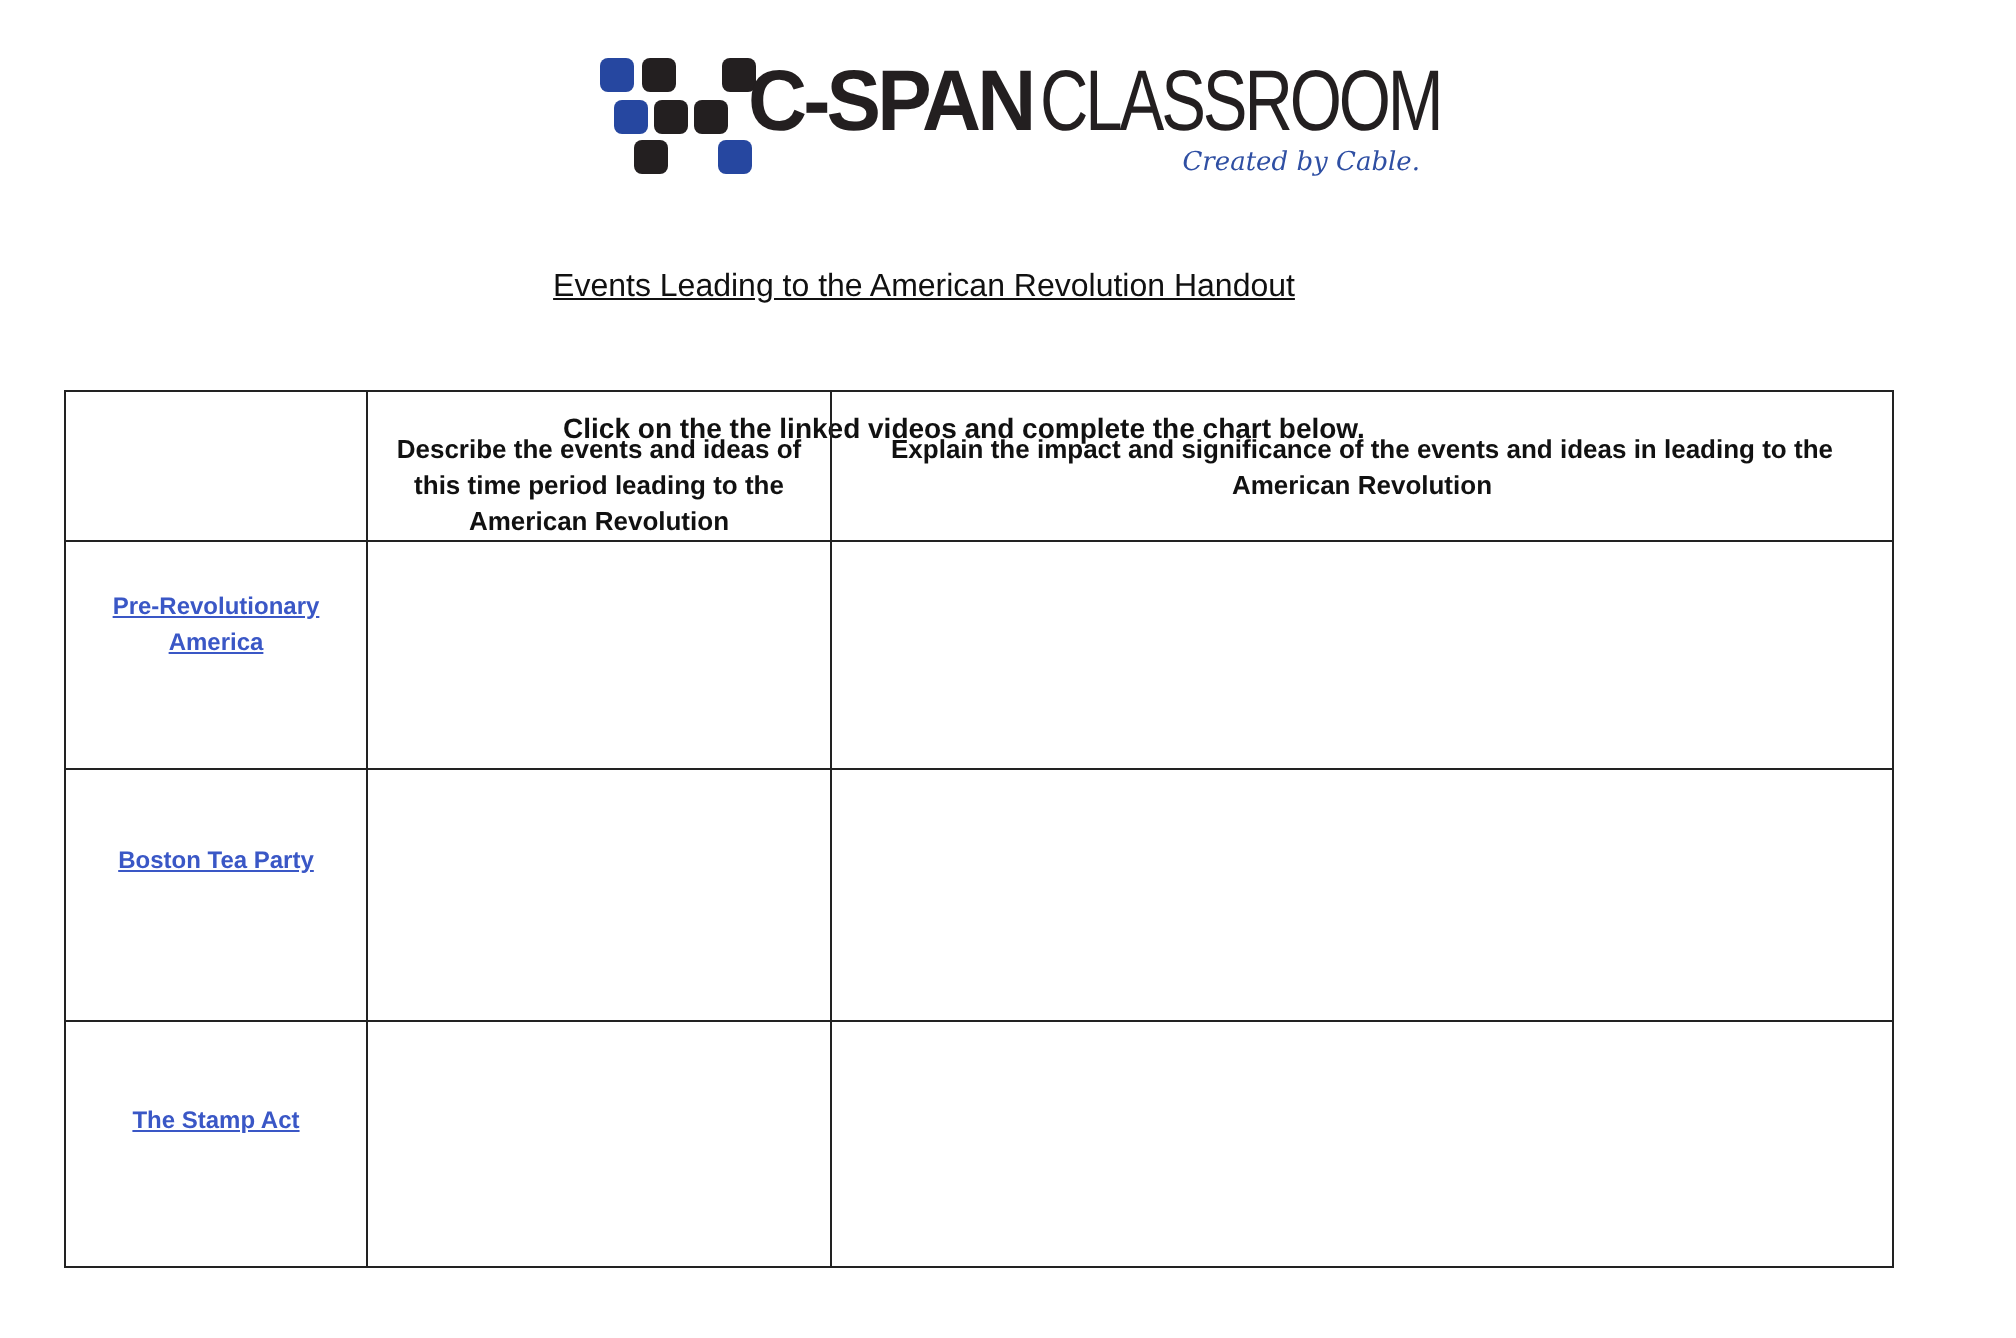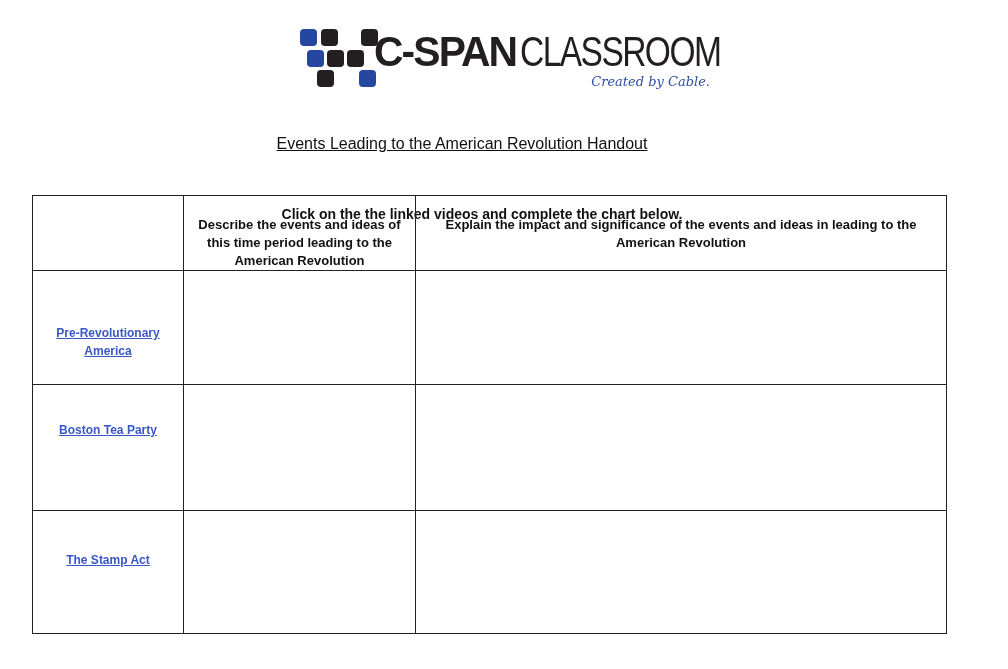--- a/index.html
+++ b/index.html
@@ -32,21 +32,21 @@
                    padding-top: 20px; line-height: 18px; }
   .col1 { width: 151px; }
   .col2 { width: 232px; }
   .col3 { width: auto; }
   tr.hdr { height: 75px; }
   tr.r1 { height: 114px; }
   tr.r2 { height: 126px; }
   tr.r3 { height: 123px; }
   .rowlabel { text-align: center; font-size: 12px; font-weight: 700; }
   .rowlabel a { color: #3a57c6; text-decoration: underline; line-height: 18px; display: inline-block; }
-  .rowlabel.top { vertical-align: top; padding-top: 53px; }
+  .rowlabel.top { vertical-align: top; padding-top: 23px; }
   td.empty-cell { background: #fff; }
 </style>
 </head>
 <body>
 
 <div class="logo">
 
   <div class="sq blue" style="left:1px;top:1px;"></div>
   <div class="sq black" style="left:22px;top:1px;"></div>
   <div class="sq black" style="left:62px;top:1px;"></div>

